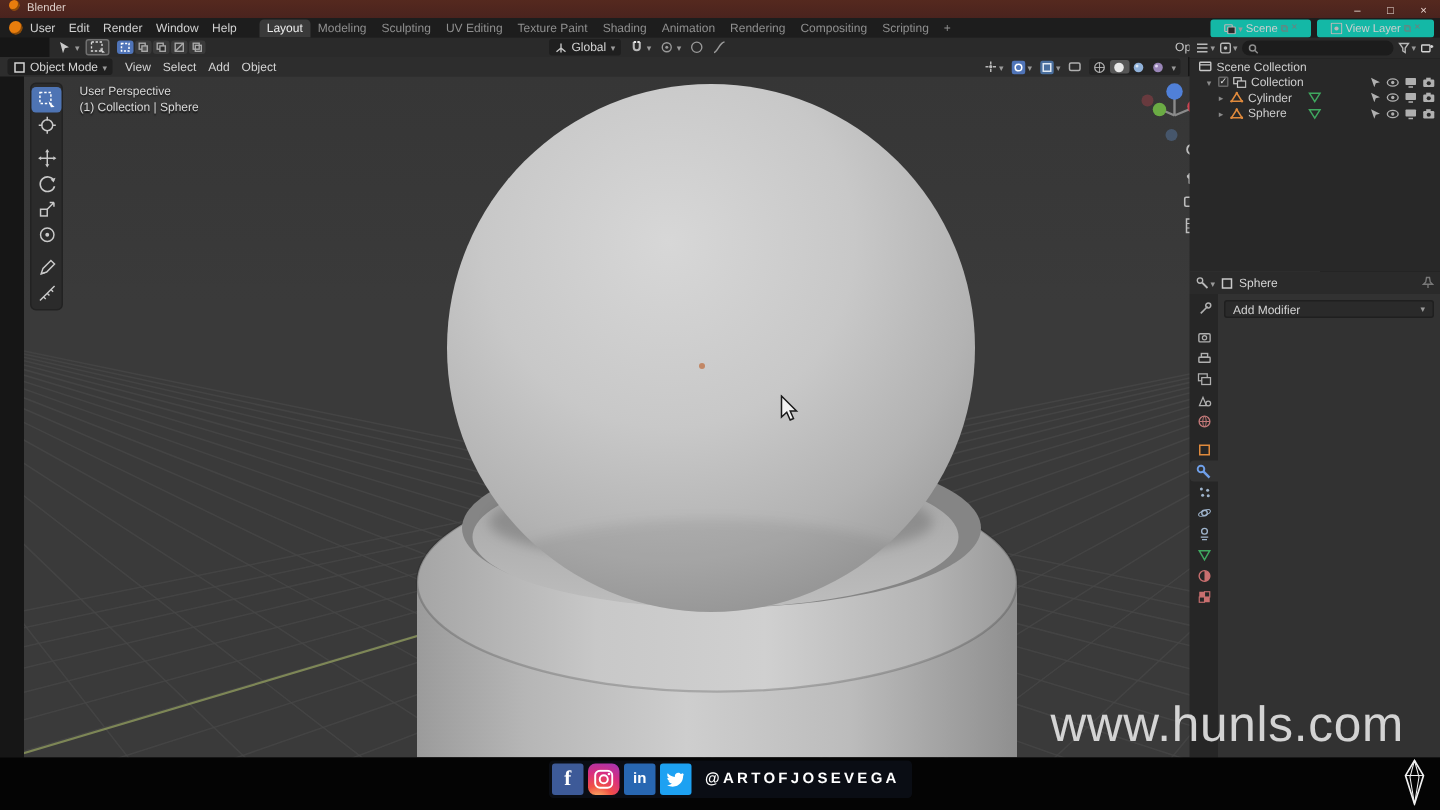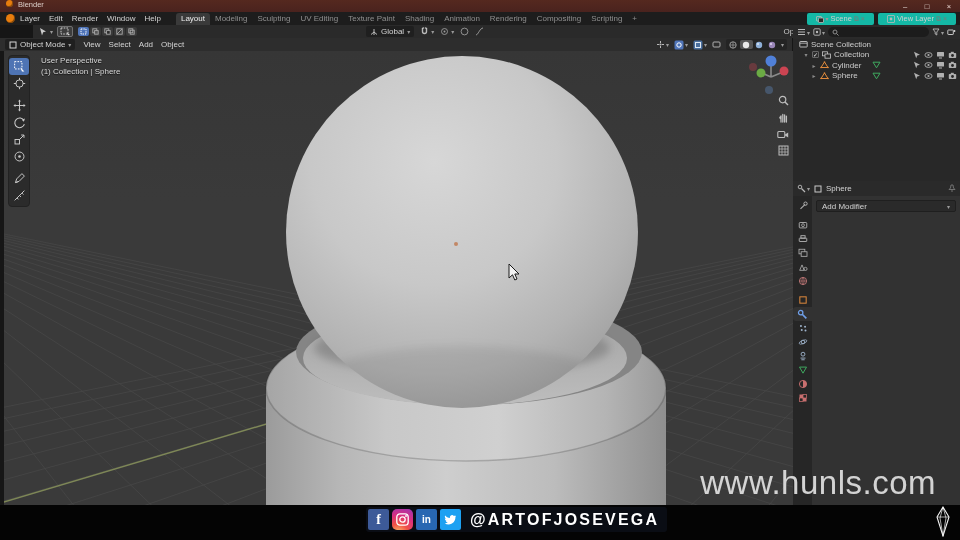--- a/index.html
+++ b/index.html
@@ -47,21 +47,21 @@
 
   
   .vp-header { left:0; top:38px; width:792px; height:13px; background:#2d2d2d;
                display:flex; align-items:center; font-size:8px; }
   .vp-menu { color:#d5d5d5; margin-right:8px; }
   .seg { display:flex; background:#242424; border-radius:2px; height:11px; align-items:center; padding:0 1px; }
   .seg-item { width:13px; height:9px; display:flex; align-items:center; justify-content:center; border-radius:2px; }
   .seg-item.active { background:#565656; }
 
   
-  .viewport { left:4px; top:51px; width:864px; height:454px; background:#3a3a3a; overflow:hidden; }
+  .viewport { left:16px; top:51px; width:864px; height:454px; background:#3a3a3a; overflow:hidden; }
   .sky { left:0; top:0; width:792px; height:150px;
          background:linear-gradient(#363636,#3a3a3a); }
   .horizon-fade { left:0; top:138px; width:792px; height:55px;
                   background:linear-gradient(#3a3a3a,rgba(58,58,58,0)); }
   .vp-overlay-text { left:37px; top:4px; font-size:8px; line-height:11px; color:#d8d8d8;
                      text-shadow:0 1px 1px rgba(0,0,0,.7); }
   .vp-toolbar { left:4px; top:4px; width:22px; background:rgba(42,42,42,.92); border:1px solid #222;
                 border-radius:4px; padding:2px 0; display:flex; flex-direction:column; align-items:center; }
   .vt-btn { width:20px; height:17px; display:flex; align-items:center; justify-content:center; border-radius:3px; }
   .vt-btn.active { background:#4e74b4; }
@@ -96,21 +96,21 @@
   
   .bottombar { left:0; top:505px; width:960px; height:35px; background:#040404; }
   .social { left:366px; top:507px; height:25px; display:flex; align-items:center; gap:3px;
             background:rgba(16,21,34,.55); border-radius:3px; padding:0 8px 0 2px; }
   .s-icon { width:21px; height:21px; border-radius:2px; display:flex; align-items:center;
             justify-content:center; color:#fff; font-weight:bold; }
   .fb { font-size:14px; font-family:"Liberation Serif",serif; }
   .li { font-size:10px; letter-spacing:0; }
   .ig { border-radius:5px;
         background:radial-gradient(circle at 30% 120%, #fed373 0%, #f15245 35%, #d92e7f 65%, #9b36b7 100%); }
-  .handle { color:#ffffff; font-size:16px; font-weight:bold; letter-spacing:2.2px; margin-left:6px; }
+  .handle { color:#ffffff; font-size:10px; font-weight:bold; letter-spacing:2.2px; margin-left:6px; }
 
   
   .watermark { right:24px; top:464px; font-size:33px; color:#e5e5e5; opacity:.9;
                letter-spacing:.5px; z-index:40; }
   .kite { left:933px; top:506px; z-index:41; }
 </style>
 </head>
 <body>
 
 <div class="abs titlebar">
@@ -118,21 +118,21 @@
   <div class="tb-title">Blender</div>
   <div class="win-btns">
     <div class="win-btn">–</div>
     <div class="win-btn">□</div>
     <div class="win-btn win-close">×</div>
   </div>
 </div>
 
 <div class="abs topbar">
   <div class="tb-logo" style="width:9px;height:9px;"></div>
-  <span class="menu-item">Layer</span>
+  <span class="menu-item">User</span>
   <span class="menu-item">Edit</span>
   <span class="menu-item">Render</span>
   <span class="menu-item">Window</span>
   <span class="menu-item">Help</span>
   <div class="ws-tabs">
     <span class="ws-tab active">Layout</span>
     <span class="ws-tab">Modeling</span>
     <span class="ws-tab">Sculpting</span>
     <span class="ws-tab">UV Editing</span>
     <span class="ws-tab">Texture Paint</span>

